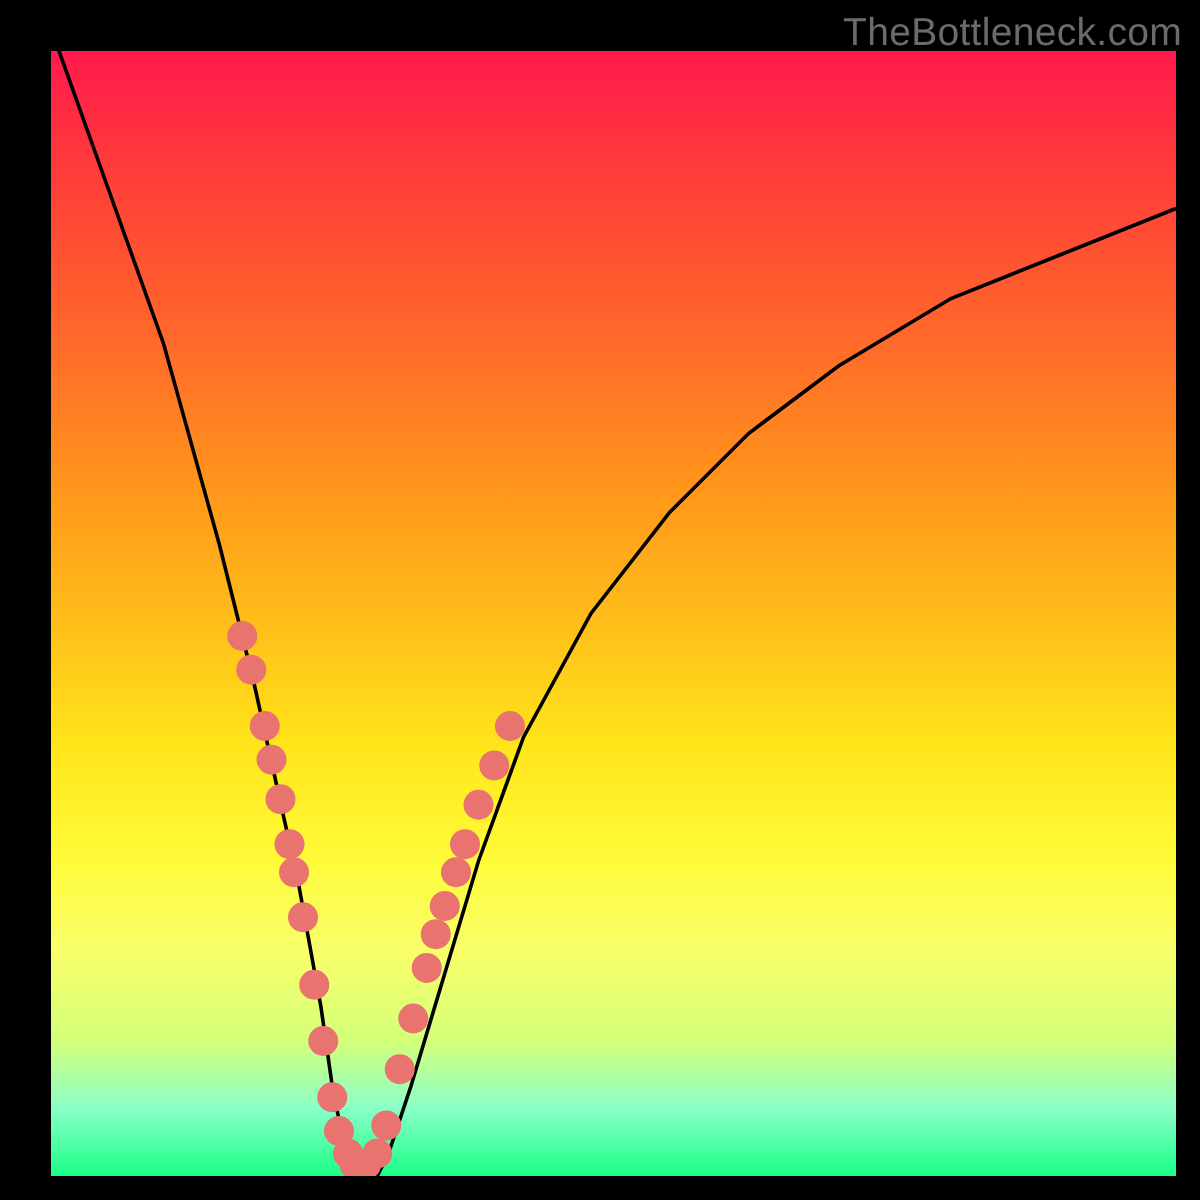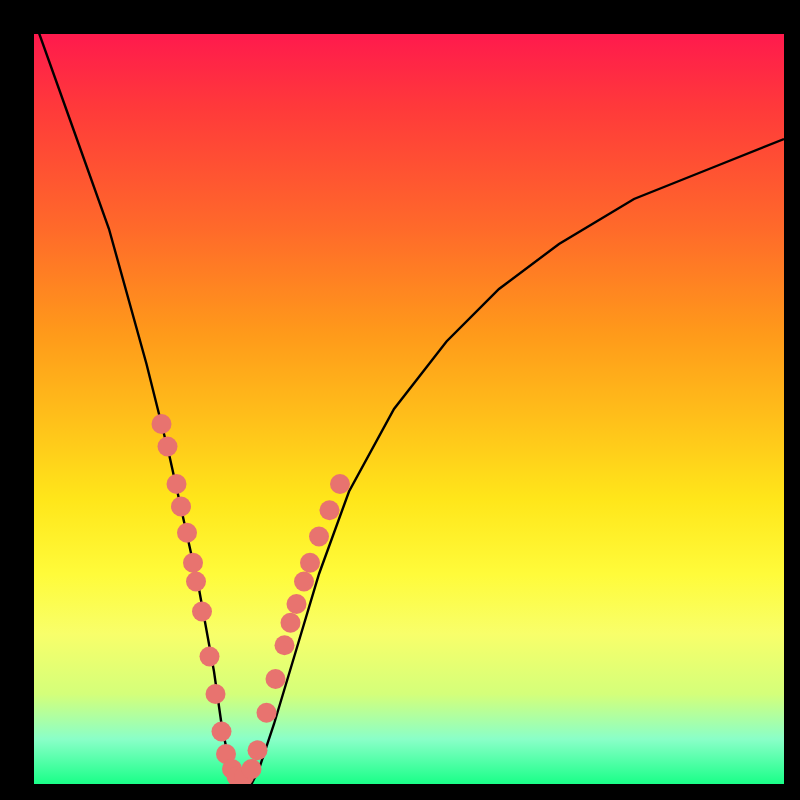--- a/index.html
+++ b/index.html
@@ -93,13 +93,14 @@
           <circle cx="262.5" cy="570.0" r="10" class="dot"></circle>
           <circle cx="270.0" cy="547.5" r="10" class="dot"></circle>
           <circle cx="276.0" cy="528.8" r="10" class="dot"></circle>
           <circle cx="285.0" cy="502.5" r="10" class="dot"></circle>
           <circle cx="295.5" cy="476.3" r="10" class="dot"></circle>
           <circle cx="306.0" cy="450.0" r="10" class="dot"></circle>
         </g>
     </svg>
 
   </div>
+  <div class="watermark">TheBottleneck.com</div>
 </div>
 
 </body></html>

